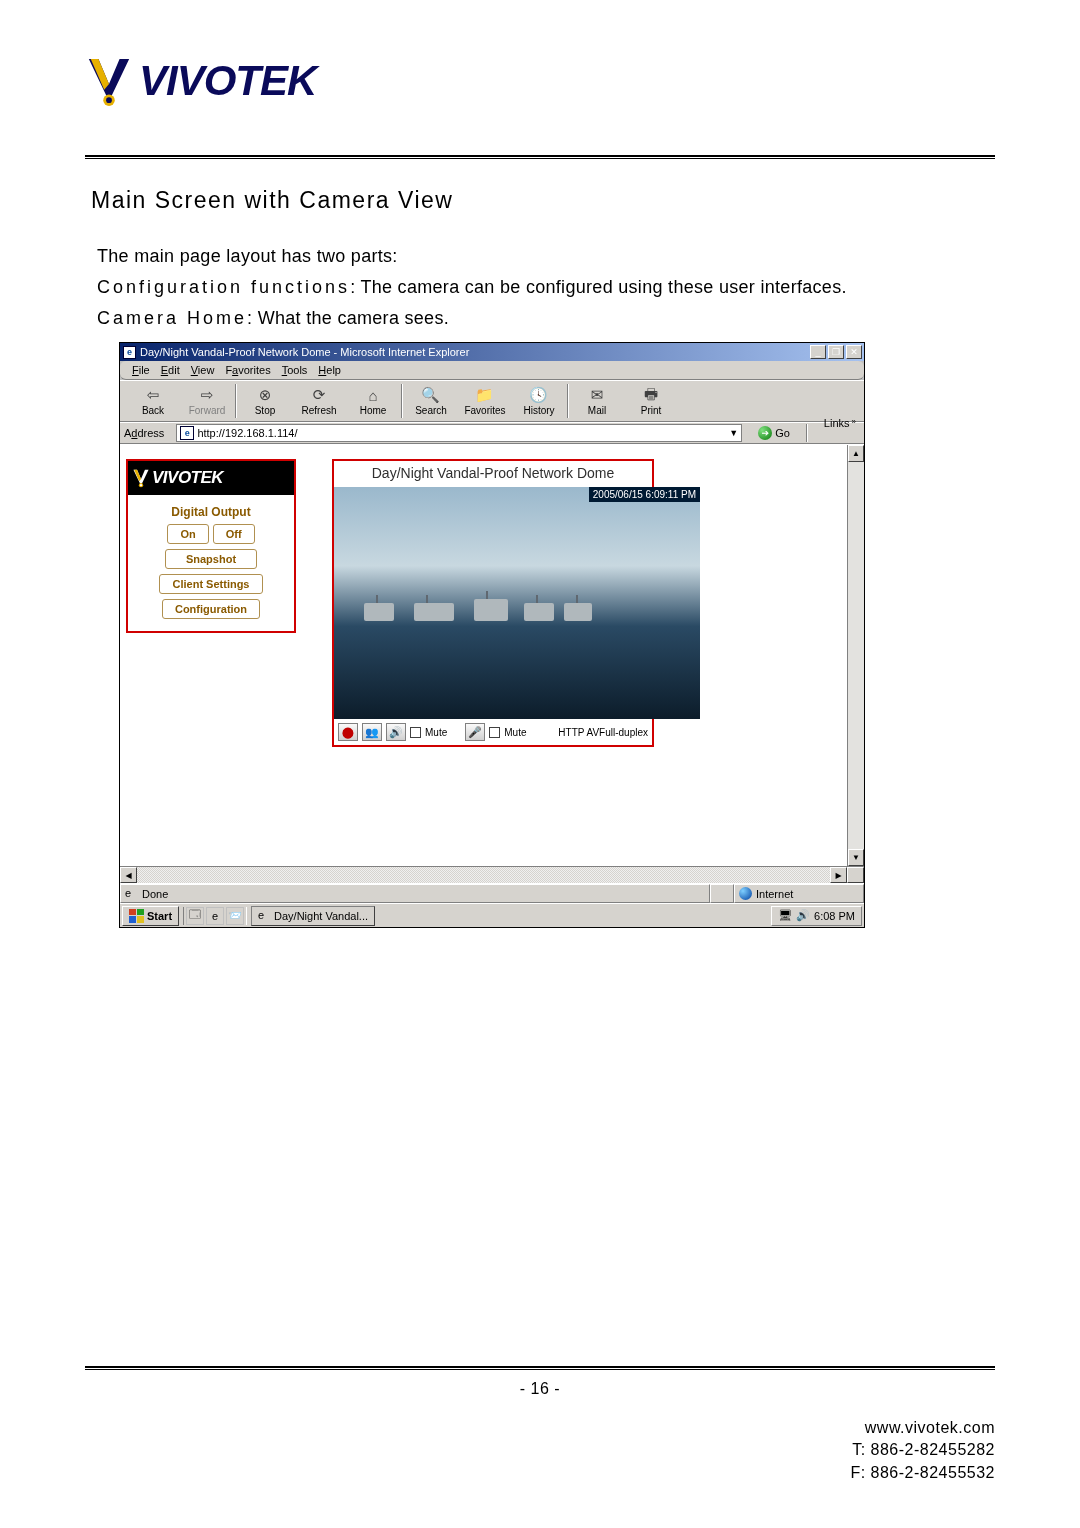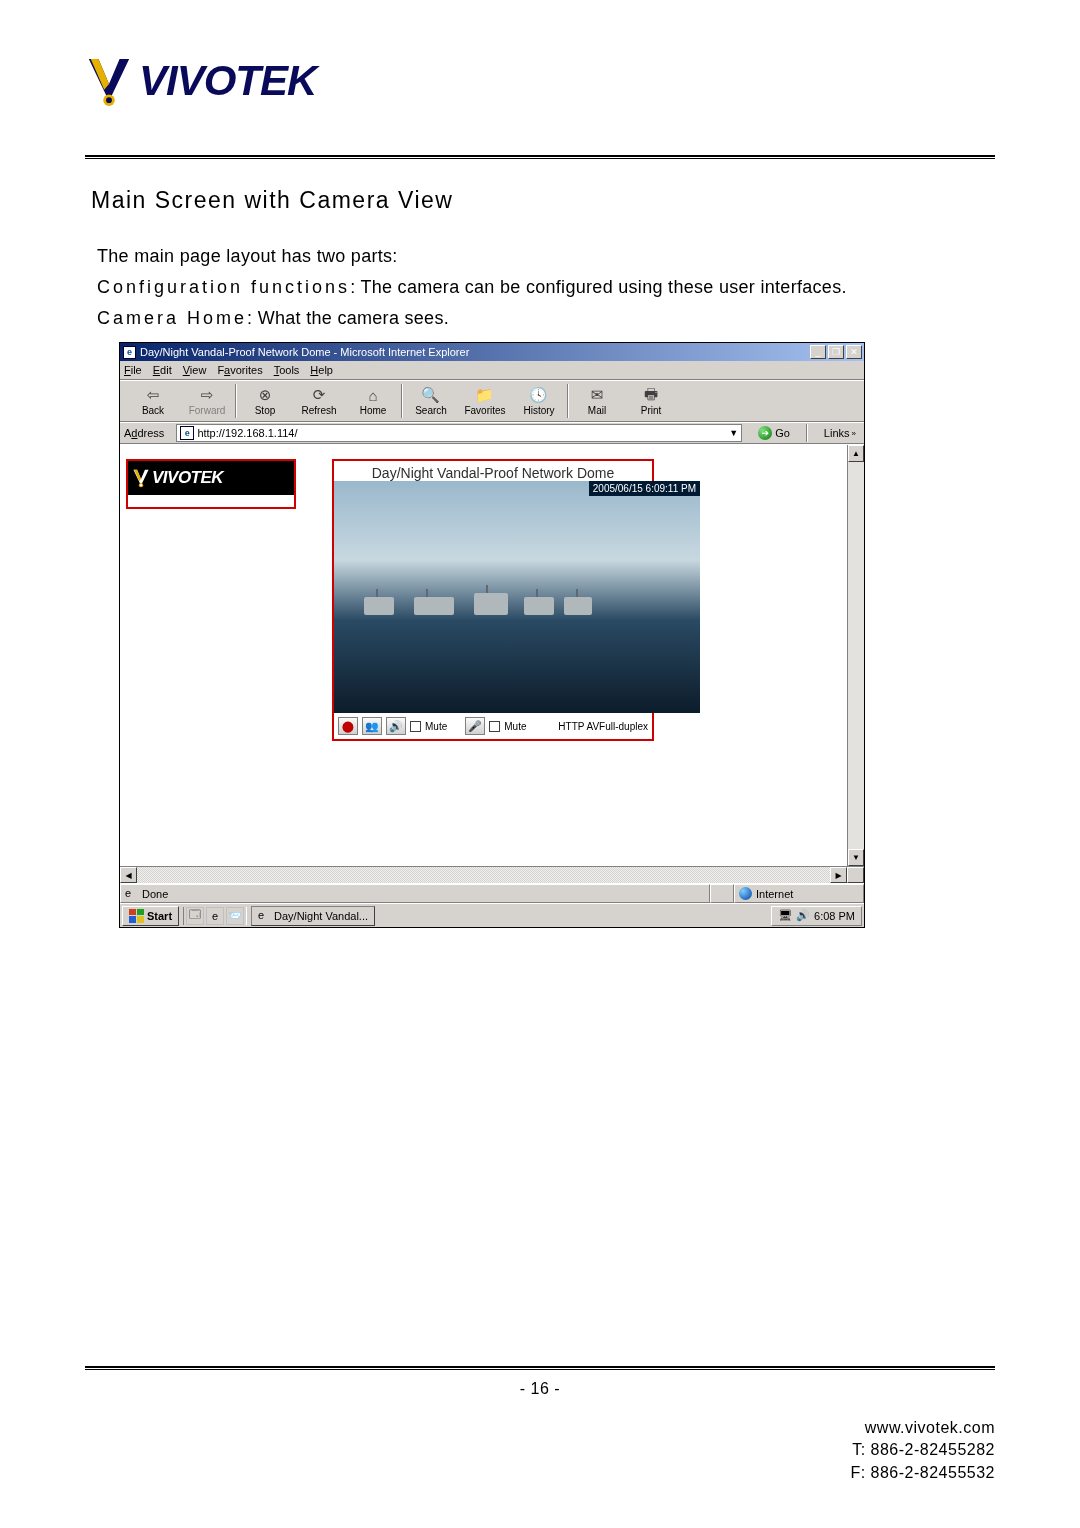--- a/index.html
+++ b/index.html
@@ -63,33 +63,33 @@
     background: linear-gradient(to right, #08246b, #a6c2f0);
     color: #fff;
     display: flex; align-items: center; justify-content: space-between;
     padding: 0 2px 0 3px;
     font-size: 11px;
   }
   .titlebar-left { display: flex; align-items: center; gap: 4px; }
   .titlebar-left .ie-ico { width: 13px; height: 13px; background: #fff; border: 1px solid #003; display:flex;align-items:center;justify-content:center;font-size:9px;color:#1050a0;font-weight:bold;}
   .titlebar-buttons { display: flex; gap: 2px; }
   .winbtn { width: 16px; height: 14px; background: #d6d3ce; border: 1px solid #fff; border-right-color:#404040; border-bottom-color:#404040; display:flex;align-items:center;justify-content:center;font-size:9px;line-height:1; }
-  .menubar { height: 19px; background: #d6d3ce; display:flex;align-items:center;gap:11px;padding:0 4px; border-bottom:1px solid #808080; }
+  .menubar { height: 19px; background: #d6d3ce; display:flex;align-items:center;gap:11px;padding:0 12px; border-bottom:1px solid #808080;border-radius:6px; }
   .menubar span u { text-decoration: underline; }
   .toolbar { height: 42px; background: #d6d3ce; border-top:1px solid #fff; border-bottom:1px solid #808080; display:flex;align-items:center;padding:0 6px; }
   .toolbtn { display:flex;flex-direction:column;align-items:center;justify-content:center;width:54px;height:40px;font-size:10px;gap:1px;color:#000;}
   .toolbtn.disabled { color:#808080; }
   .toolbtn .ti { width:20px;height:18px;display:flex;align-items:center;justify-content:center;font-size:15px;color:#404040;}
   .toolsep { width:2px;height:34px;border-left:1px solid #808080;border-right:1px solid #fff;margin:0 1px; }
   .addrbar { height:22px;background:#d6d3ce;border-top:1px solid #fff;border-bottom:1px solid #808080;display:flex;align-items:center;padding:0 4px;gap:12px; }
   .addrbox { flex:1;height:18px;background:#fff;border:1px solid #808080;display:flex;align-items:center;padding:0 3px;gap:3px;font-size:11px; }
   .addrbox .ie-ico2{width:14px;height:14px;border:1px solid #003;display:flex;align-items:center;justify-content:center;font-size:9px;color:#1050a0;font-weight:bold;}
   .gobtn { height:18px;display:flex;align-items:center;gap:3px;padding:0 4px;}
   .gobtn .gocirc{width:14px;height:14px;border-radius:50%;background:radial-gradient(circle at 30% 30%,#7fe07f,#0a7a0a);display:flex;align-items:center;justify-content:center;color:#fff;font-size:9px;}
-  .linksbtn{height:32px;display:flex;align-items:center;padding:0 4px;gap:2px;}
+  .linksbtn{height:32px;display:flex;padding:0 4px;gap:2px;}
 
   .content-area{height:422px;background:#fff;border-top:1px solid #fff;display:flex;position:relative;}
   .right-scrollbar{width:17px;background:#d6d3ce;border-left:1px solid #808080;display:flex;flex-direction:column;}
   .right-scrollbar .sbbtn{height:17px;background:#d6d3ce;border:1px solid #fff;border-right-color:#404040;border-bottom-color:#404040;display:flex;align-items:center;justify-content:center;font-size:8px;color:#000;}
   .right-scrollbar .track{flex:1;background:repeating-conic-gradient(#d6d3ce 0% 25%,#f0f0f0 0% 50%) 0/2px 2px;}
   .bottom-scrollbar{height:17px;background:#d6d3ce;border-top:1px solid #808080;display:flex;}
   .bottom-scrollbar .sbbtn{width:17px;background:#d6d3ce;border:1px solid #fff;border-right-color:#404040;border-bottom-color:#404040;display:flex;align-items:center;justify-content:center;font-size:8px;}
   .bottom-scrollbar .htrack{flex:1;background:repeating-conic-gradient(#d6d3ce 0% 25%,#f0f0f0 0% 50%) 0/2px 2px;}
 
   .camui{flex:1;position:relative;padding-top:6px;}
@@ -97,21 +97,21 @@
   .side-logo{width:100%;background:#000;color:#fff;display:flex;align-items:center;justify-content:flex-start;padding:6px 4px;gap:2px;}
   .side-logo .m2{width:18px;height:22px;}
   .side-logo .m2 svg{width:100%;height:100%;}
   .side-logo .t2{font-weight:900;font-style:italic;font-size:17px;letter-spacing:-0.5px;color:#fff;}
   .side-items{display:flex;flex-direction:column;align-items:center;gap:5px;margin-top:10px;}
   .side-label{font-family:"Trebuchet MS",Arial;font-weight:bold;color:#8a5a00;font-size:12px;}
   .onoff{display:flex;gap:4px;}
   .pill{font-family:"Trebuchet MS",Arial;font-weight:bold;color:#8a5a00;font-size:11px;border:1px solid #b09050;background:#fff;border-radius:3px;padding:3px 12px;}
 
   .cam-wrap{position:absolute;left:212px;top:14px;border:2px solid #d00000;width:322px;}
-  .cam-title{font-family:Arial;font-size:14px;color:#303030;text-align:center;padding:4px 0 0 0;background:#fff;}
+  .cam-title{font-family:Arial;font-size:14px;color:#303030;text-align:center;padding:4px 0 6px 0;background:#fff;}
   .video{position:relative;width:366px;height:232px;background:linear-gradient(to bottom,#9ab8cc 0%,#c8d8e0 34%,#2a4a64 60%,#0c1c2a 100%);}
   .vid-ts{position:absolute;top:0;right:0;background:#001a33;color:#fff;font-size:10px;padding:2px 4px;}
   .boats{position:absolute;left:20px;top:94px;width:260px;height:40px;}
   .boat{position:absolute;bottom:0;width:30px;height:18px;background:#b0b8bc;border-radius:2px;}
   .boat::before{content:"";position:absolute;top:-8px;left:12px;width:2px;height:8px;background:#606870;}
   .b1{left:10px;} .b2{left:60px;width:40px;} .b3{left:120px;width:34px;height:22px;} .b4{left:170px;} .b5{left:210px;width:28px;}
   .btm-ctrls{display:flex;align-items:center;background:#fff;padding:4px 4px;gap:4px;font-size:10px;}
   .sq{width:20px;height:18px;border:1px solid #808080;background:linear-gradient(#fafafa,#d0d0d0);display:flex;align-items:center;justify-content:center;font-size:11px;}
   .chk{width:11px;height:11px;border:1px solid #404040;background:#fff;}
   .status-right{margin-left:auto;display:flex;flex-direction:row;align-items:flex-start;font-size:10px;line-height:1.1;text-align:right;}
@@ -255,20 +255,30 @@
         <div class="side-logo">
           <div class="m2">
             <svg viewBox="0 0 50 54">
                   <polygon points="4,4 25,48 46,4 36,4 25,30 14,4" fill="#fff"></polygon>
                   <polygon points="14,4 25,30 20,36 6,4" fill="#e6b000"></polygon>
                   <circle cx="25" cy="47" r="6" fill="#e6b000"></circle>
                   <circle cx="25" cy="47" r="3" fill="#fff"></circle>
                 </svg>
           </div>
           <div class="t2">VIVOTEK</div>
+        </div>
+        <div class="side-items">
+          <div class="side-label">Digital Output</div>
+          <div class="onoff">
+            <div class="pill">On</div>
+            <div class="pill">Off</div>
+          </div>
+          <div class="pill" style="padding:3px 20px;">Snapshot</div>
+          <div class="pill">Client Settings</div>
+          <div class="pill">Configuration</div>
         </div>
       </div>
 
       <div class="cam-wrap">
         <div class="cam-title">Day/Night Vandal-Proof Network Dome</div>
         <div class="video">
           <div class="vid-ts">2005/06/15 6:09:11 PM</div>
           <div class="boats">
             <div class="boat b1"></div>
                 <div class="boat b2"></div>

